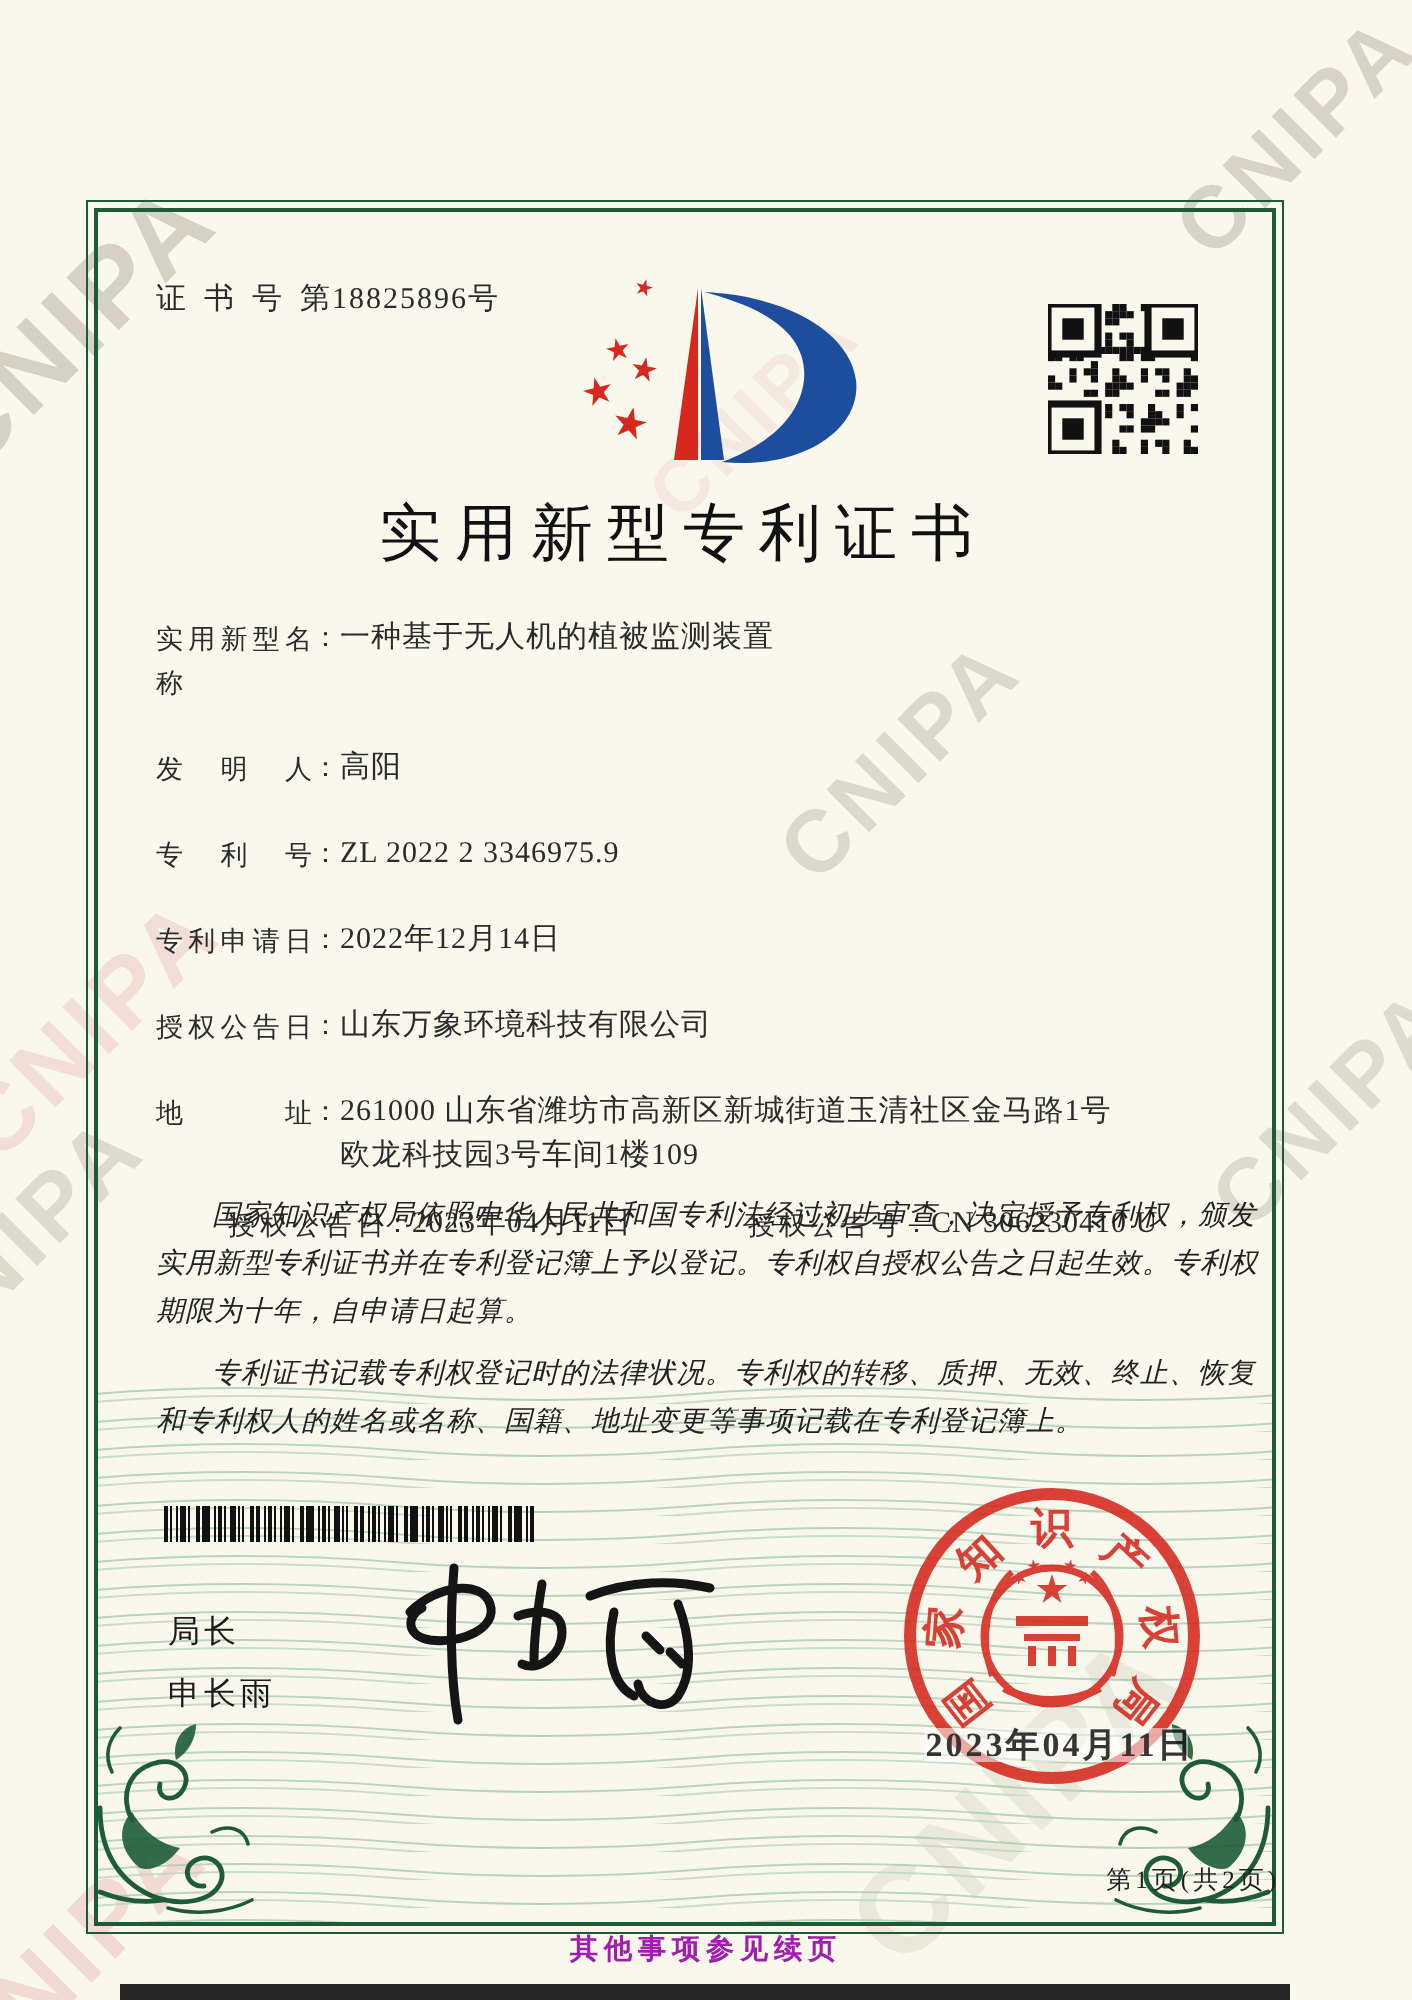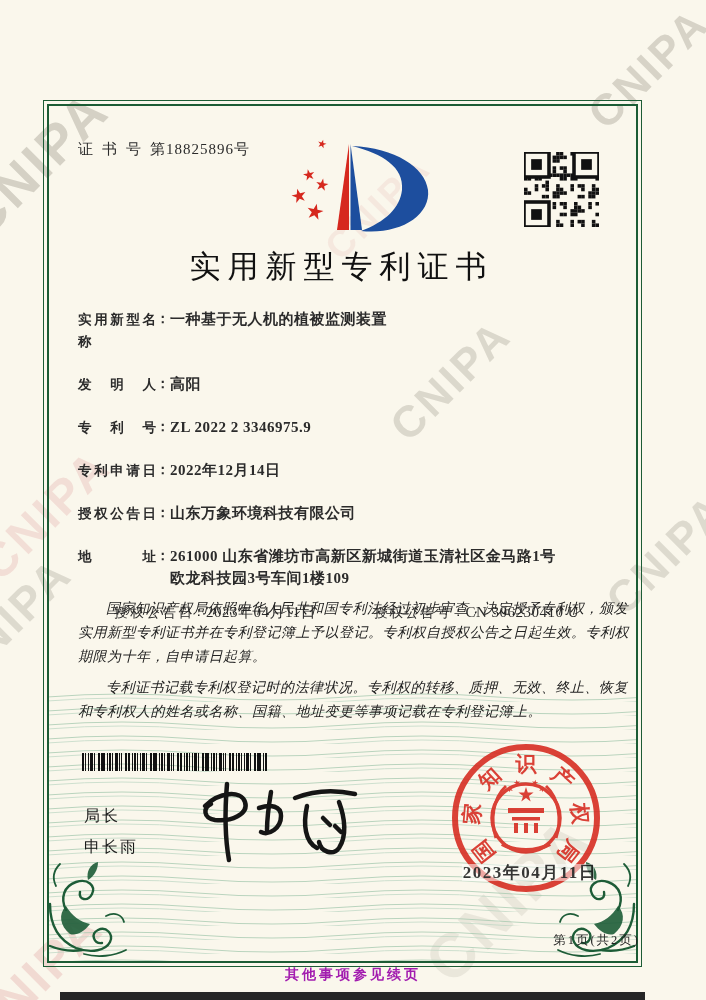--- a/index.html
+++ b/index.html
@@ -17,21 +17,21 @@
   .corner-svg{position:absolute;width:120px;height:120px;}
   
   .cert-no{position:absolute;left:78px;top:140px;font-size:15px;}
   .cert-no .lbl{letter-spacing:9px;}
   .cert-no .val{letter-spacing:1px;}
   .logo{position:absolute;left:285px;top:134px;}
   .qr{position:absolute;left:524px;top:152px;}
   .title{position:absolute;left:43px;top:246px;width:597px;text-align:center;
          font-size:31px;font-weight:normal;letter-spacing:7px;color:#111;}
   .fields{position:absolute;left:78px;top:308px;width:560px;font-size:15px;}
-  .frow{margin-bottom:20px;line-height:22px;display:flex;align-items:flex-start;font-weight:bold;}
+  .frow{margin-bottom:20px;line-height:22px;display:flex;align-items:flex-start;}
   .flabel{display:inline-block;width:78px;text-align:justify;text-align-last:justify;
           font-size:13.5px;flex:0 0 78px;padding-top:1px;}
   .colon{flex:0 0 14px;font-size:13.5px;}
   .fvalue{letter-spacing:0.5px;}
   .grow{display:flex;align-items:flex-start;line-height:22px;font-size:15px;margin-left:36px;}
   .gpair2{margin-left:58px;display:flex;}
   .glabel2{letter-spacing:2px;font-size:13.5px;padding-top:1px;}
   .paras{position:absolute;left:78px;top:597px;width:558px;font-size:14px;line-height:24px;
          font-style:italic;color:#222;}
   .paras p{margin:0 0 7px 0;text-indent:2em;letter-spacing:0.5px;}

